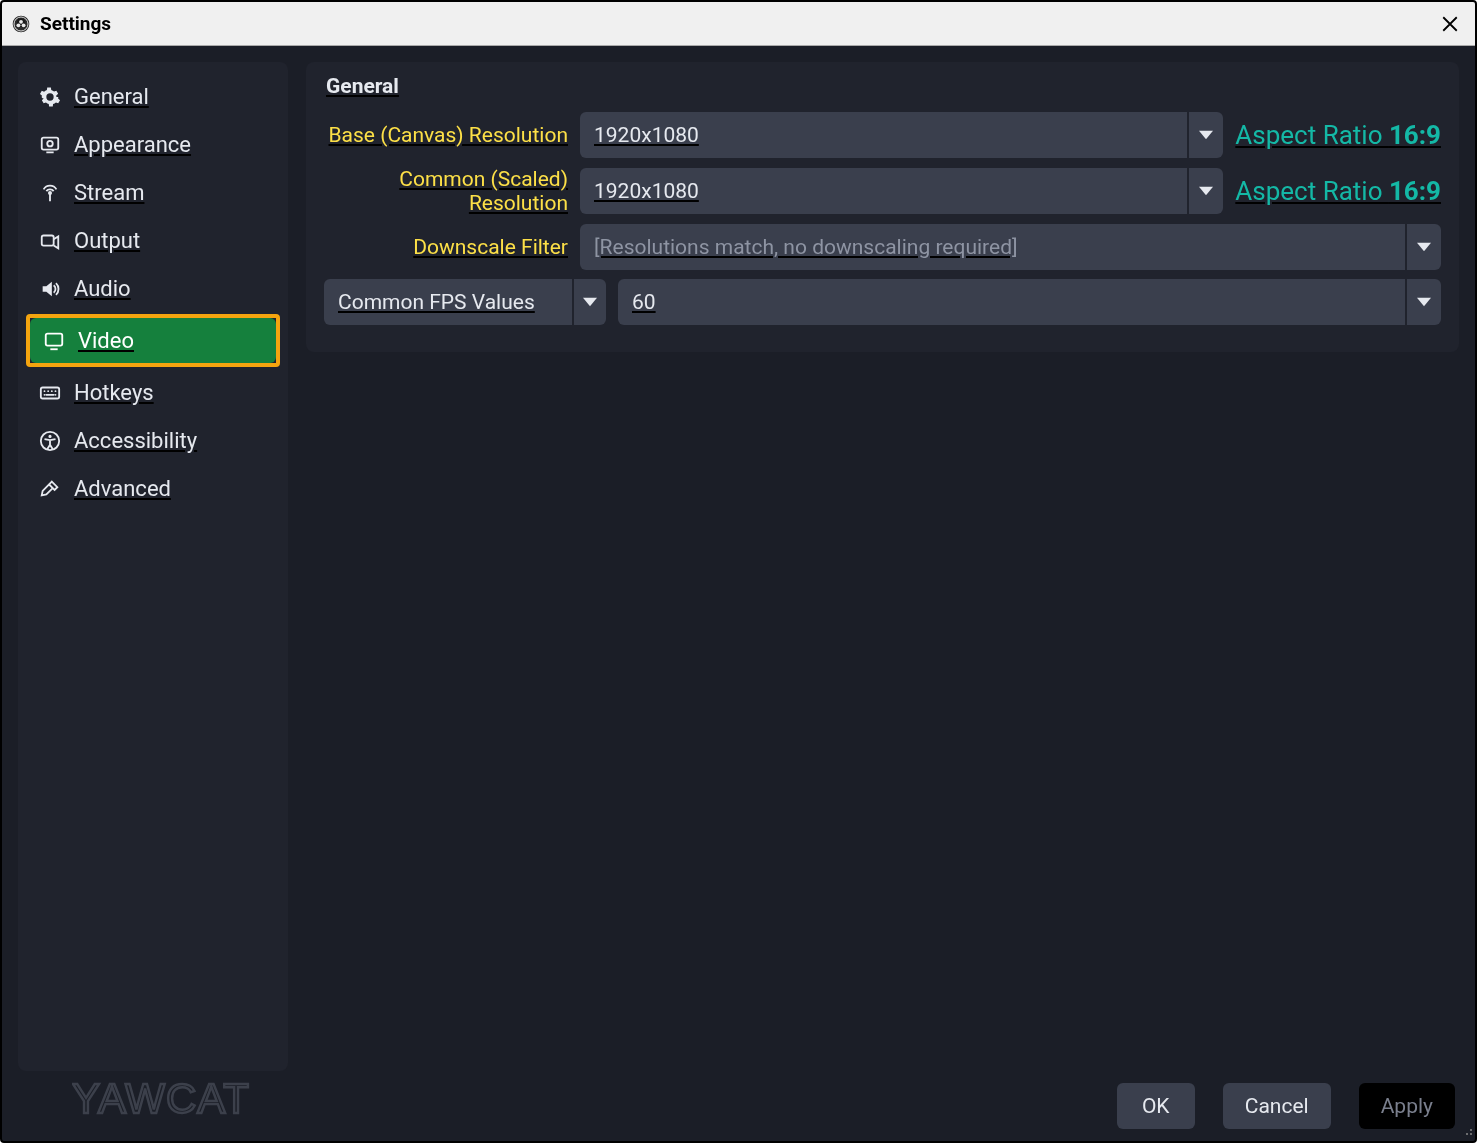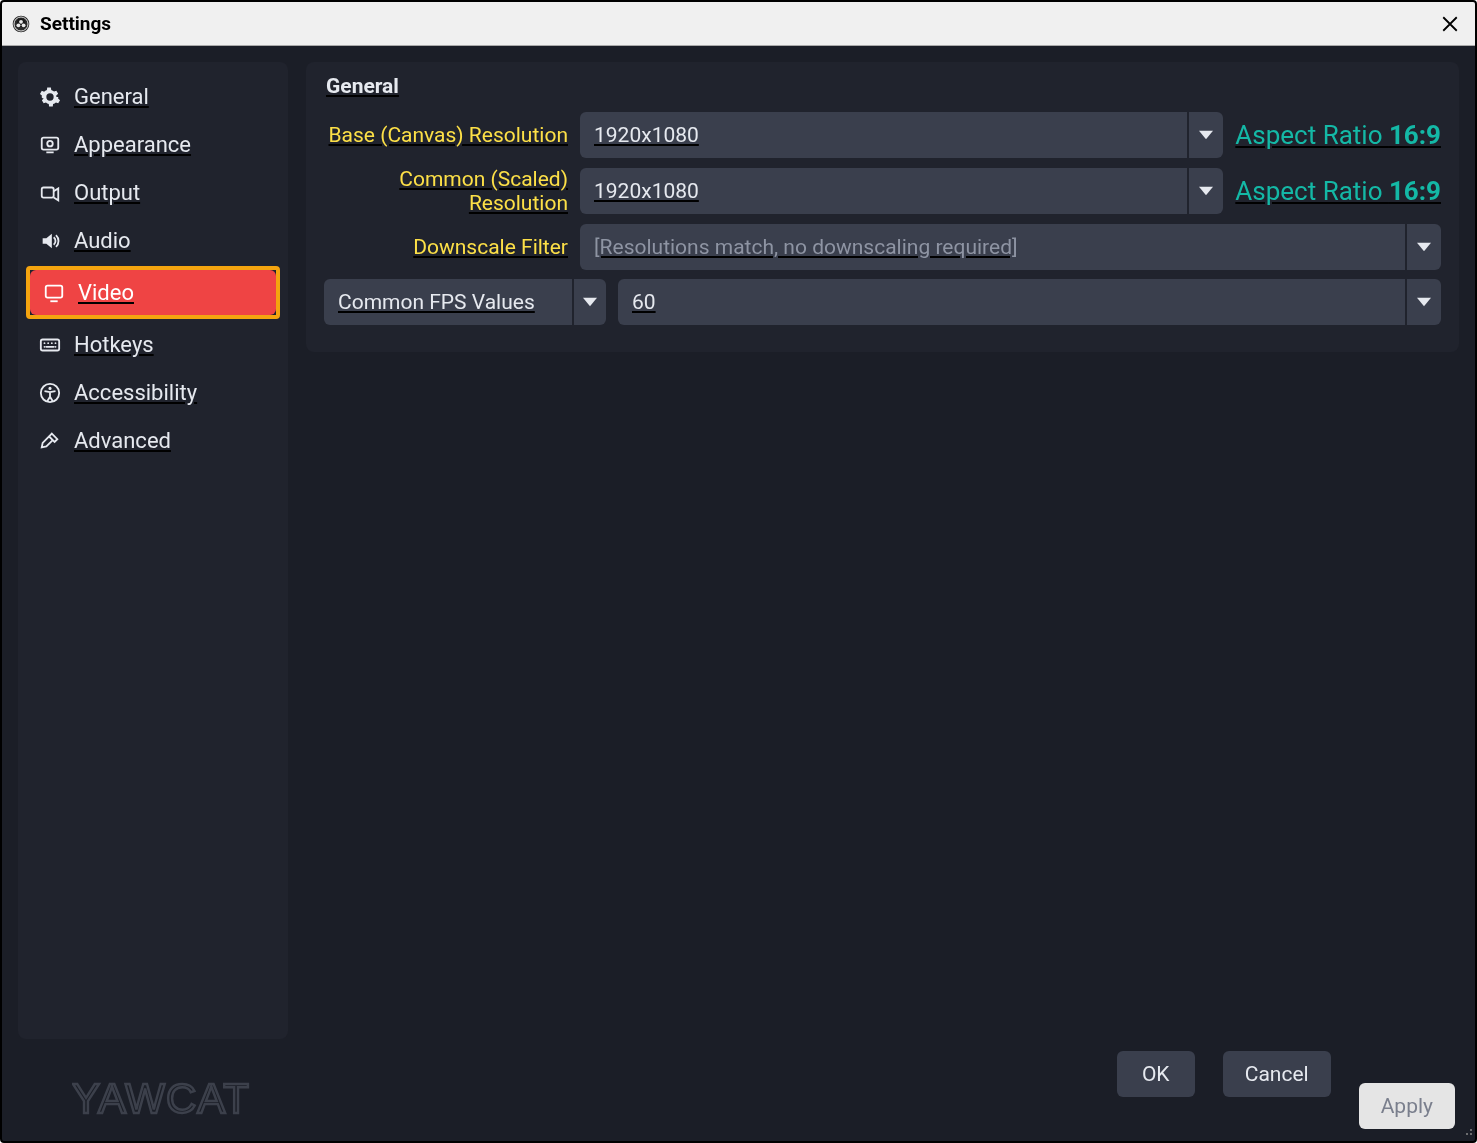--- a/index.html
+++ b/index.html
@@ -67,21 +67,21 @@
     align-items: center;
     gap: 12px;
     color: #e6e9ef;
     font-size: 22px;
     padding: 10px 12px;
     border-radius: 6px;
     cursor: pointer;
     margin: 3px 0;
   }
   .side-item.active {
-    background: #ef4444;
+    background: #15803d;
     color: #fff;
   }
   .side-item .icon {
     width: 24px; height: 24px;
     display: inline-flex; align-items: center; justify-content: center;
   }
   .highlight-wrap {
     border: 4px solid #f4a40f;
     border-radius: 4px;
     margin: 3px 0;
@@ -182,23 +182,22 @@
     border-radius: 6px;
     height: 46px;
     min-width: 78px;
     padding: 0 22px;
     display: flex; align-items: center; justify-content: center;
     font-size: 21px;
     cursor: pointer;
   }
   .btn.disabled {
     color: #7a7f8d;
-    background: #e5e5e5;
+    background: #000000;
     cursor: default;
-    margin-top: 32px;
   }
   .watermark {
     position: absolute;
     left: 54px;
     bottom: -2px;
     color: #3c404a;
     opacity: 0.7;
   }
   .grip {
     position: absolute;
@@ -249,20 +248,31 @@
                 <rect x="3" y="4" width="18" height="13" rx="2"></rect>
                 <circle cx="12" cy="10.5" r="3"></circle>
                 <path d="M8 20h8"></path>
               </svg>
           </span>
           <span>Appearance</span>
         </div>
         <div class="side-item">
           <span class="icon">
             <svg viewBox="0 0 24 24" width="22" height="22" fill="none" stroke="#e6e9ef" stroke-width="2">
+                <path d="M5 8a8 8 0 0 1 14 0"></path>
+                <path d="M8 10a5 5 0 0 1 8 0"></path>
+                <circle cx="12" cy="12" r="1.2" fill="#e6e9ef"></circle>
+                <path d="M12 13v8"></path>
+              </svg>
+          </span>
+          <span>Stream</span>
+        </div>
+        <div class="side-item">
+          <span class="icon">
+            <svg viewBox="0 0 24 24" width="22" height="22" fill="none" stroke="#e6e9ef" stroke-width="2">
                 <rect x="3" y="6" width="13" height="11" rx="2"></rect>
                 <path d="M16 10l5-3v13l-5-3"></path>
               </svg>
           </span>
           <span>Output</span>
         </div>
         <div class="side-item">
           <span class="icon">
             <svg viewBox="0 0 24 24" width="22" height="22" fill="#e6e9ef">
                 <path d="M4 9v6h4l6 5V4l-6 5H4z"></path>

